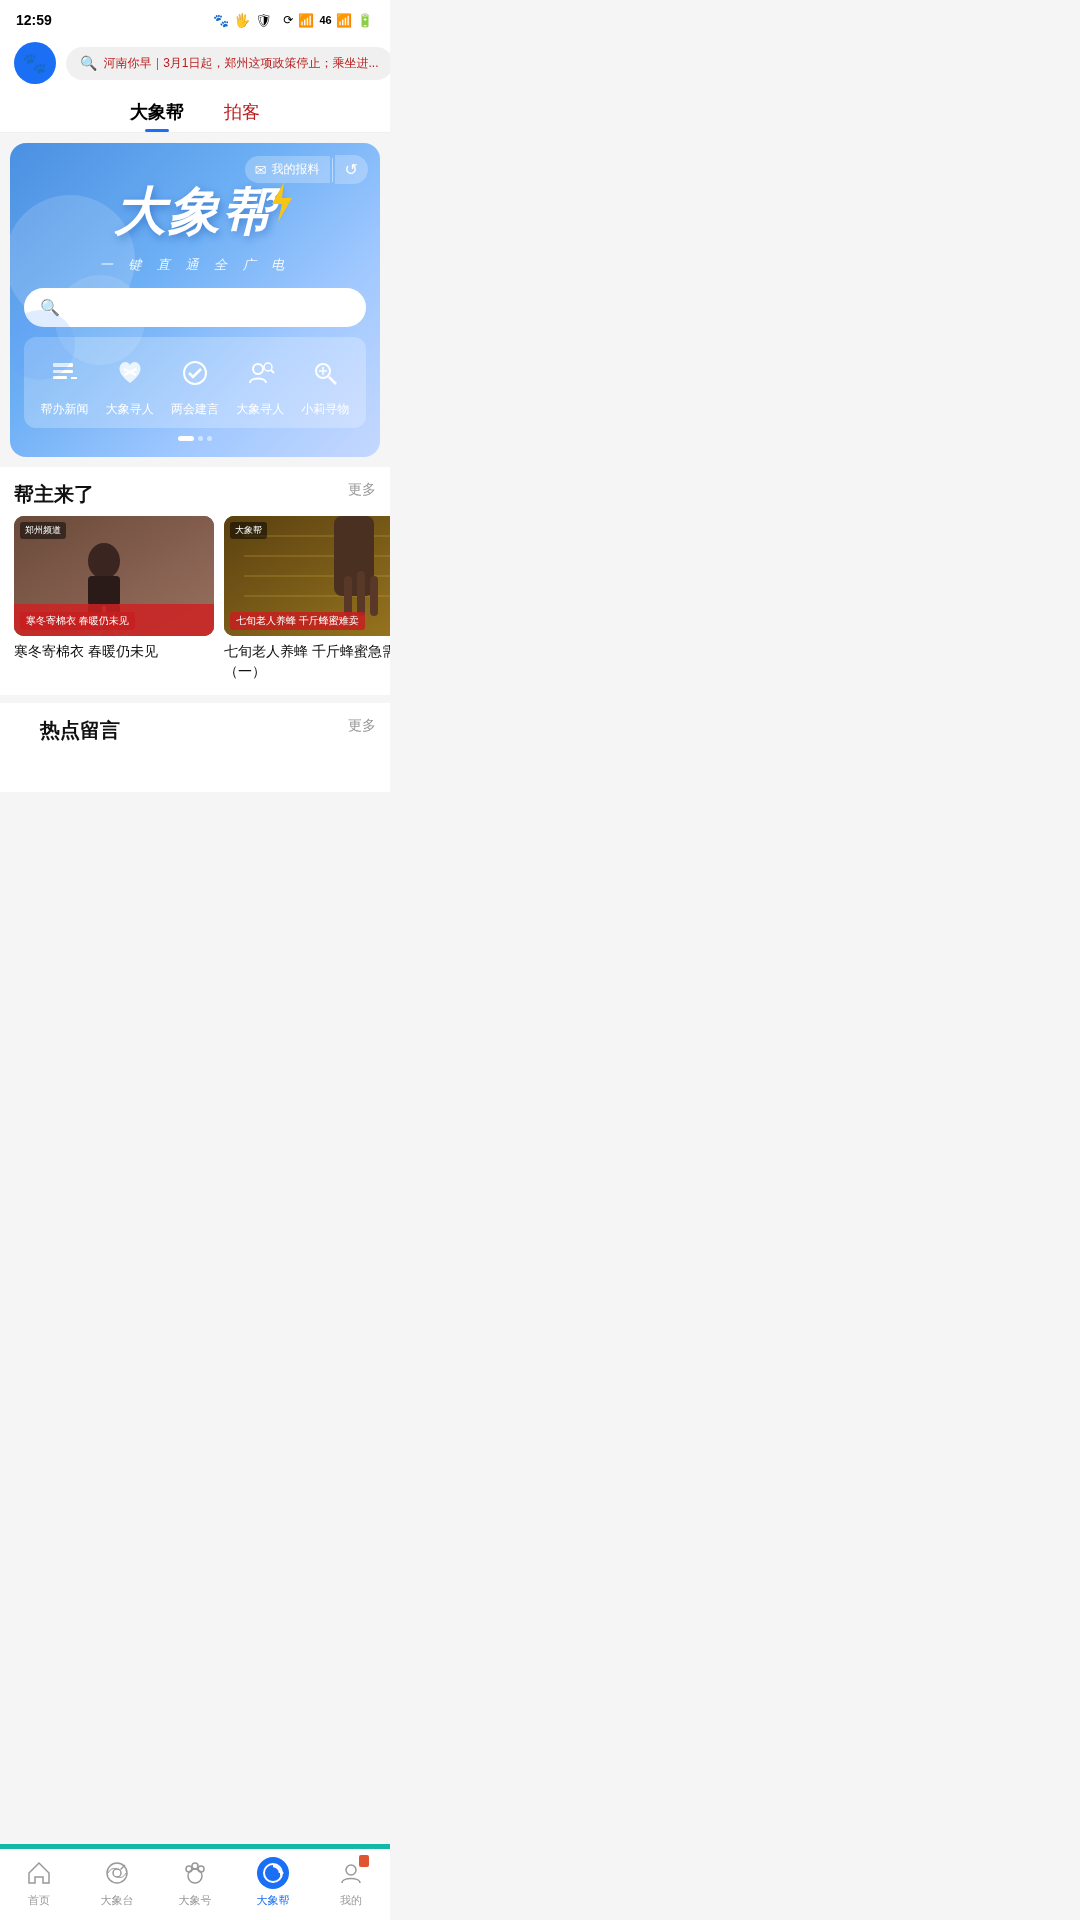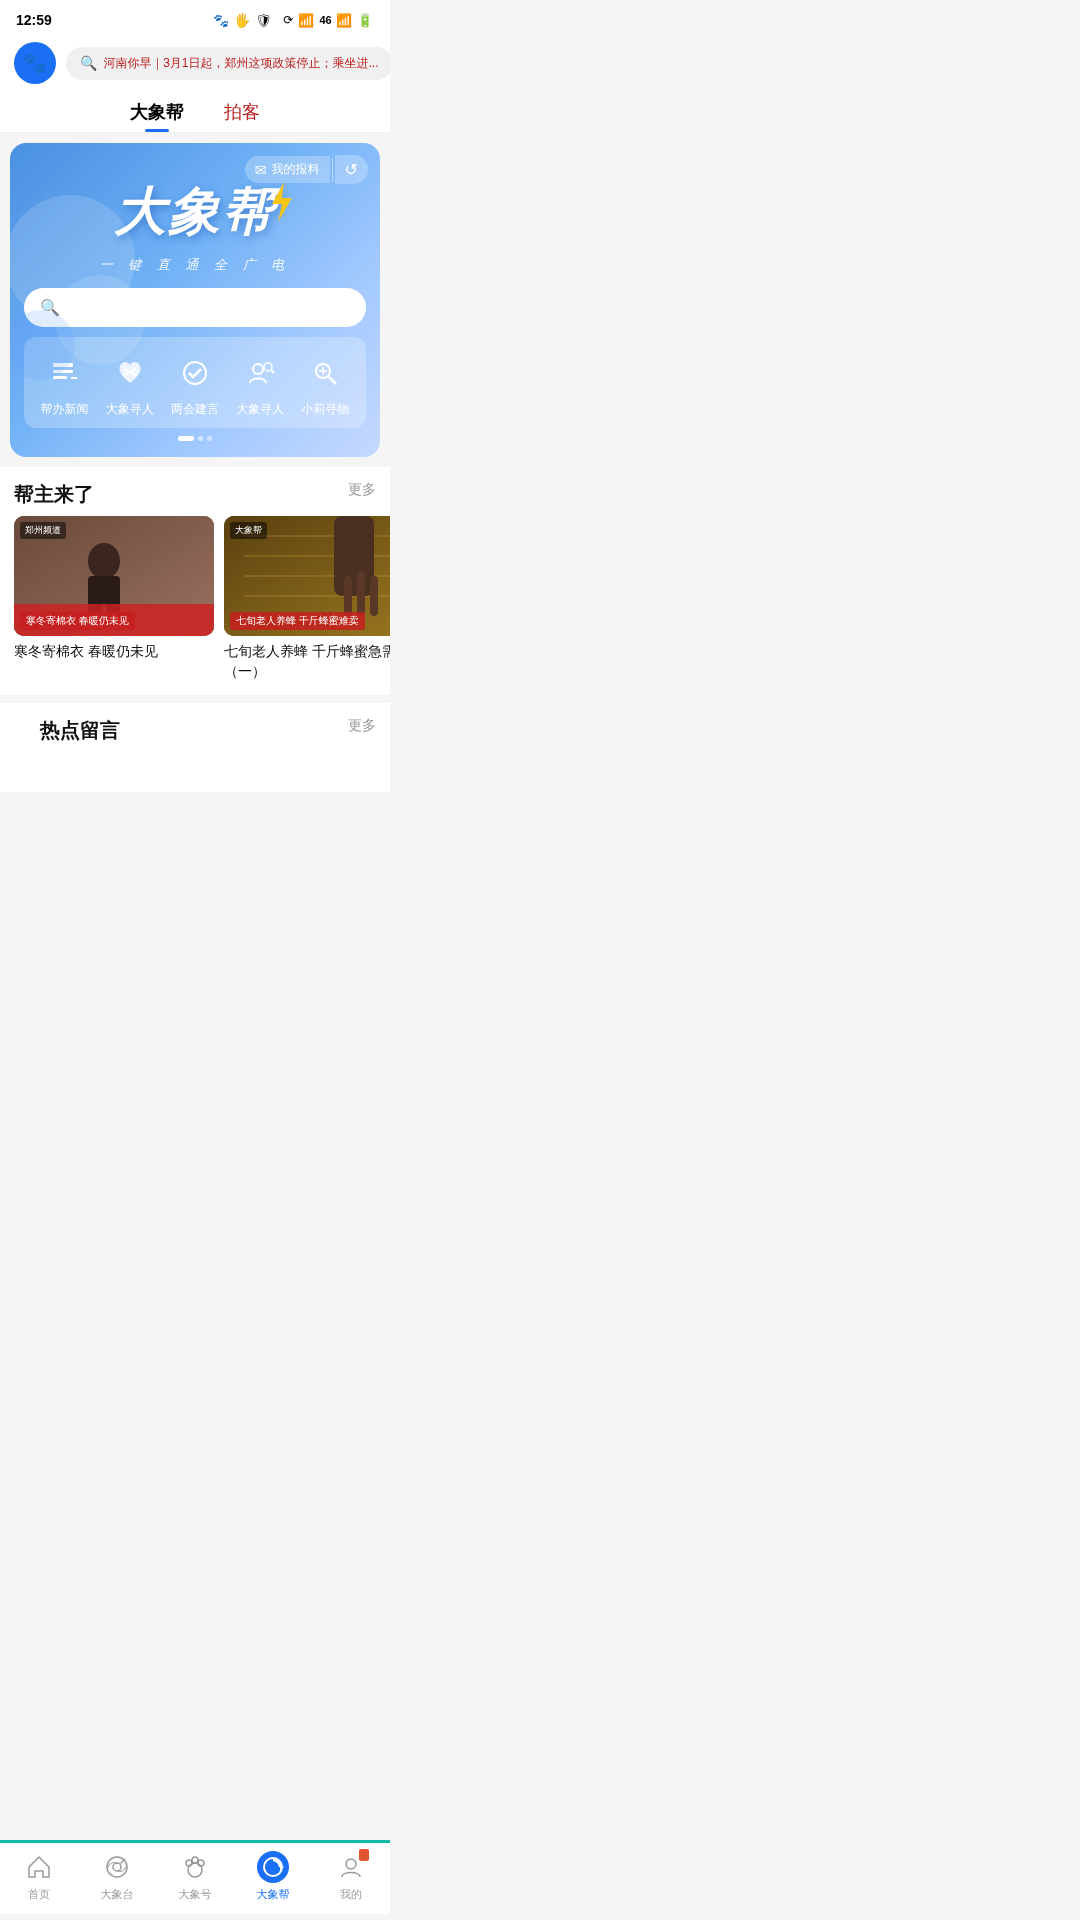--- a/index.html
+++ b/index.html
@@ -323,25 +323,25 @@
       background: linear-gradient(135deg, #8a6a5a 20%, #c49080 60%, #a0503a 100%);
       position: relative;
     }
     .img-bees {
       background: linear-gradient(135deg, #6a5020 10%, #a07830 50%, #c09840 100%);
     }
 
     
     .bottom-nav {
       position: fixed;
-      bottom: 6px;
+      bottom: 0;
       left: 0;
       width: 390px;
       background: #fff;
-      border-top: 3px solid #14b8a6;
+      border-top: 5px solid #14b8a6;
       display: flex;
       justify-content: space-around;
       align-items: center;
       padding: 8px 0 12px;
       z-index: 100;
     }
     .nav-item {
       display: flex;
       flex-direction: column;
       align-items: center;

